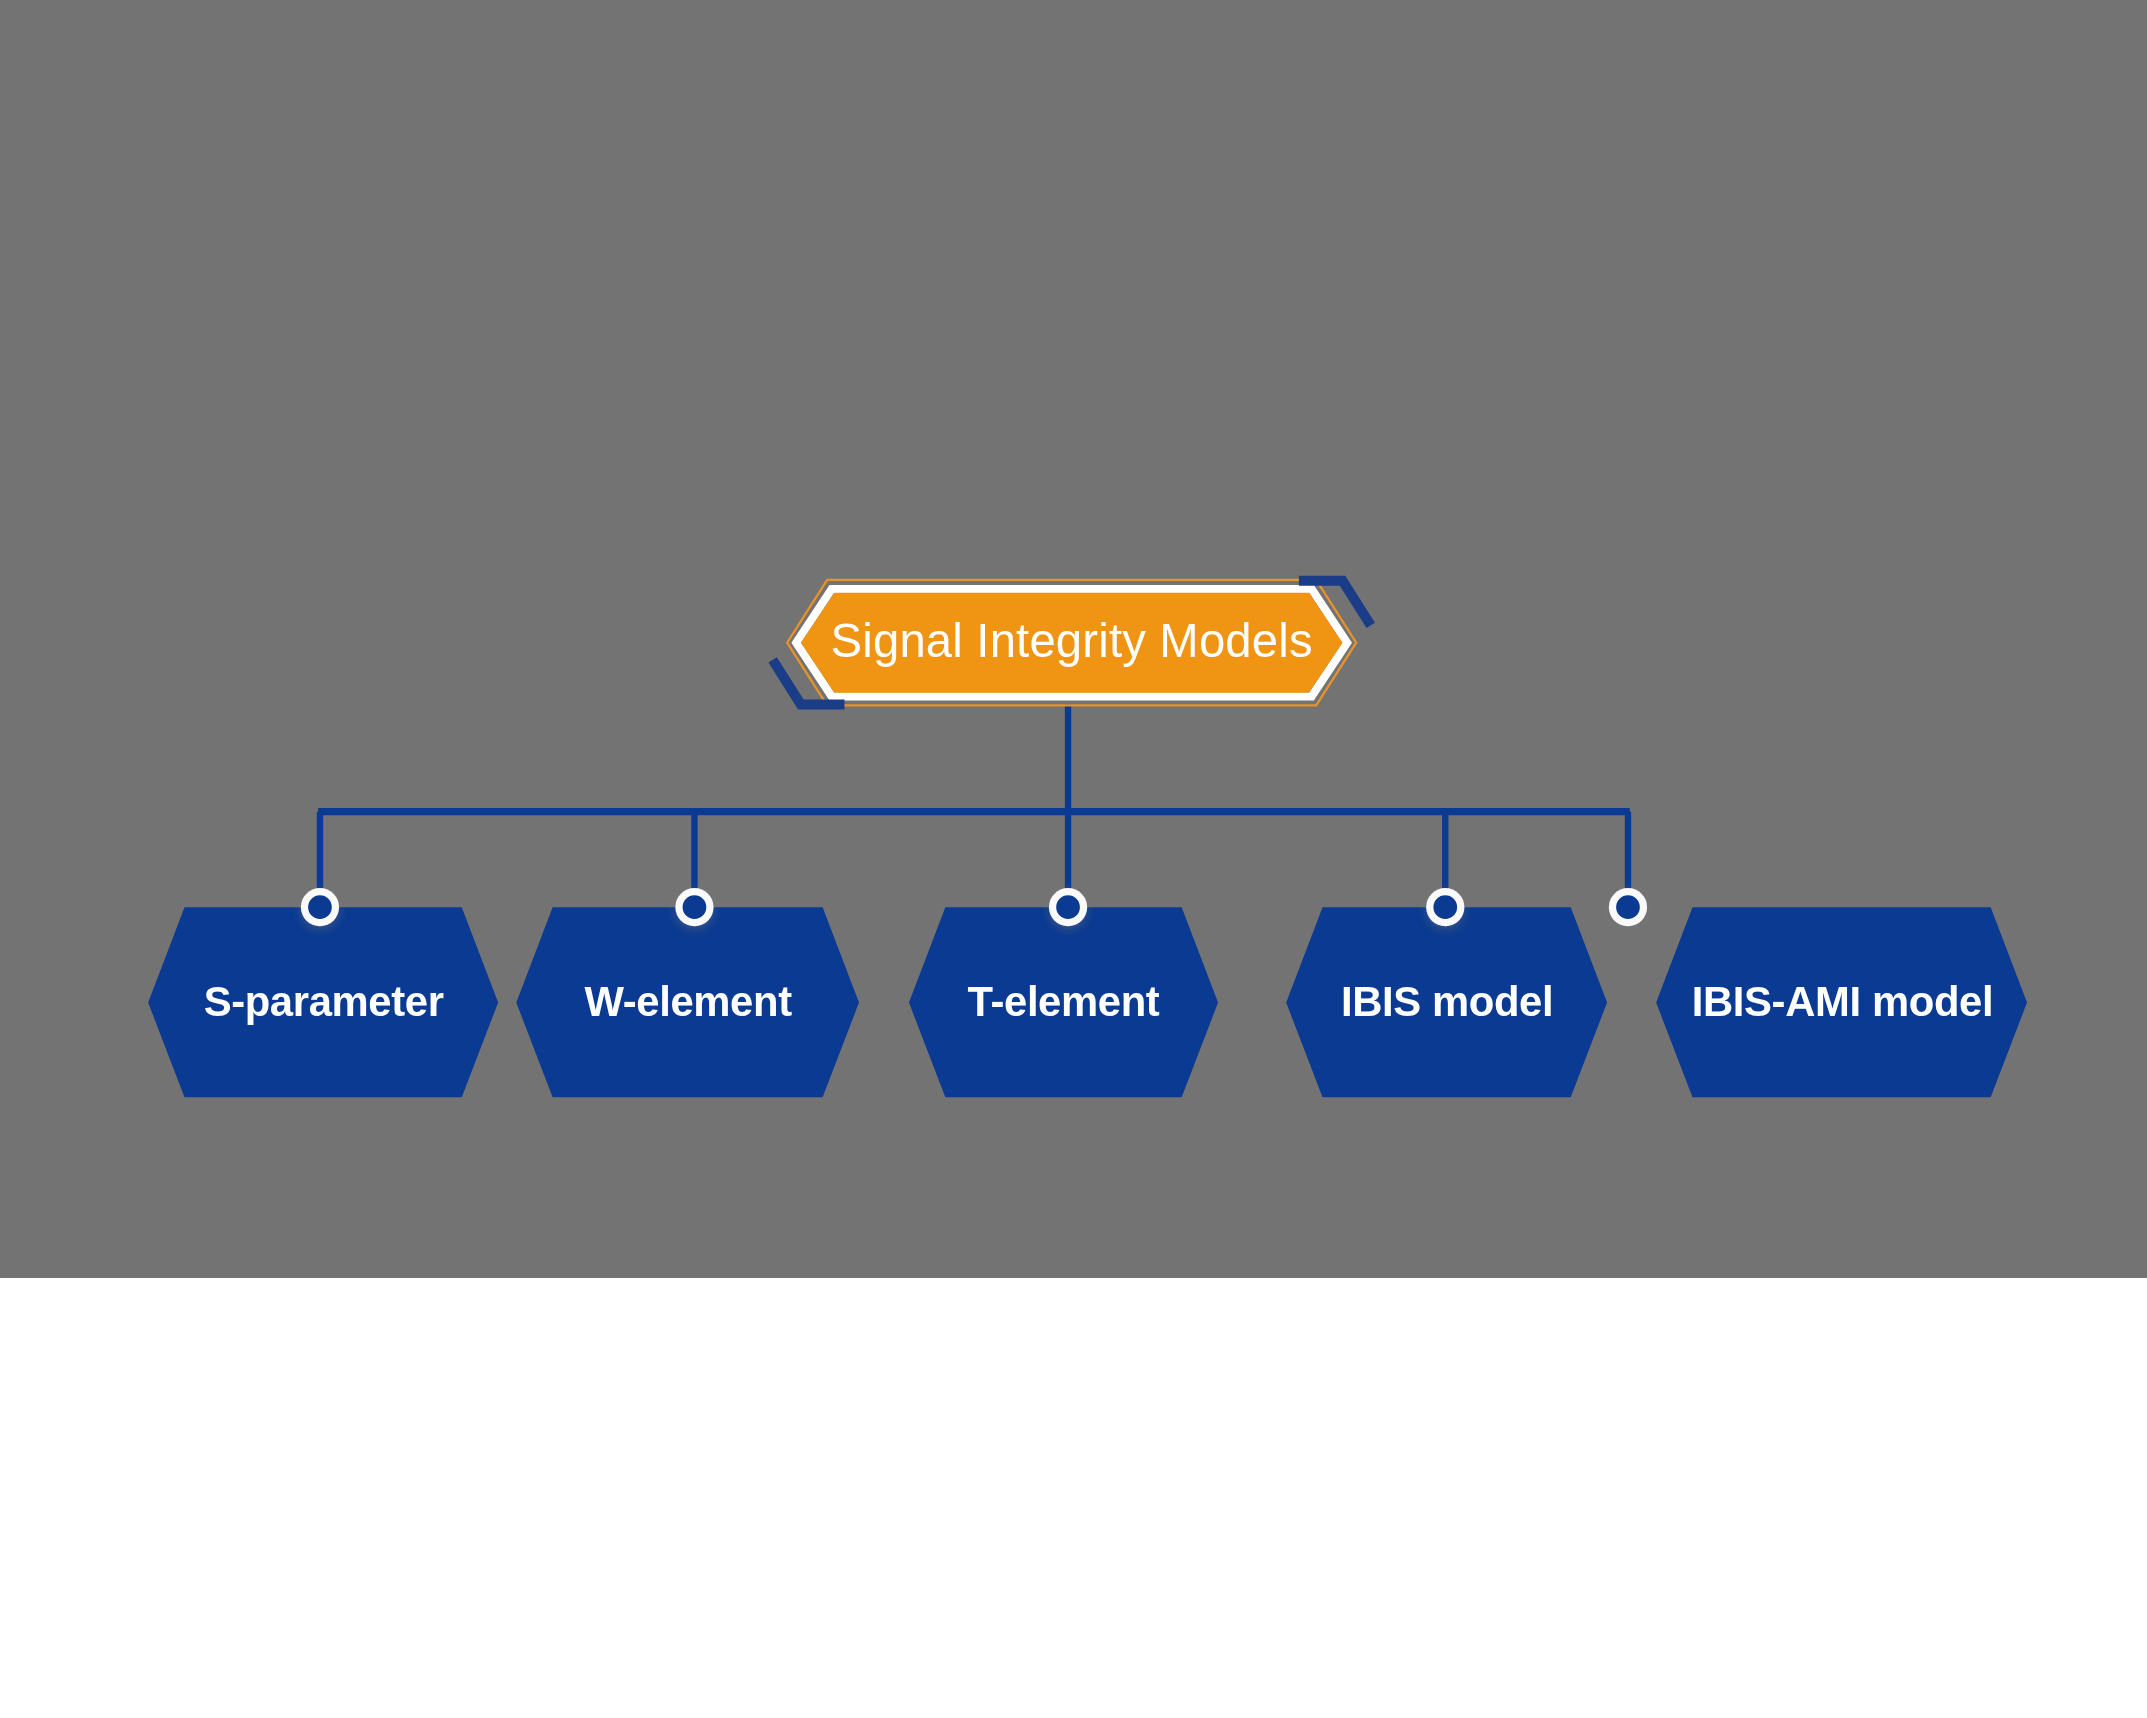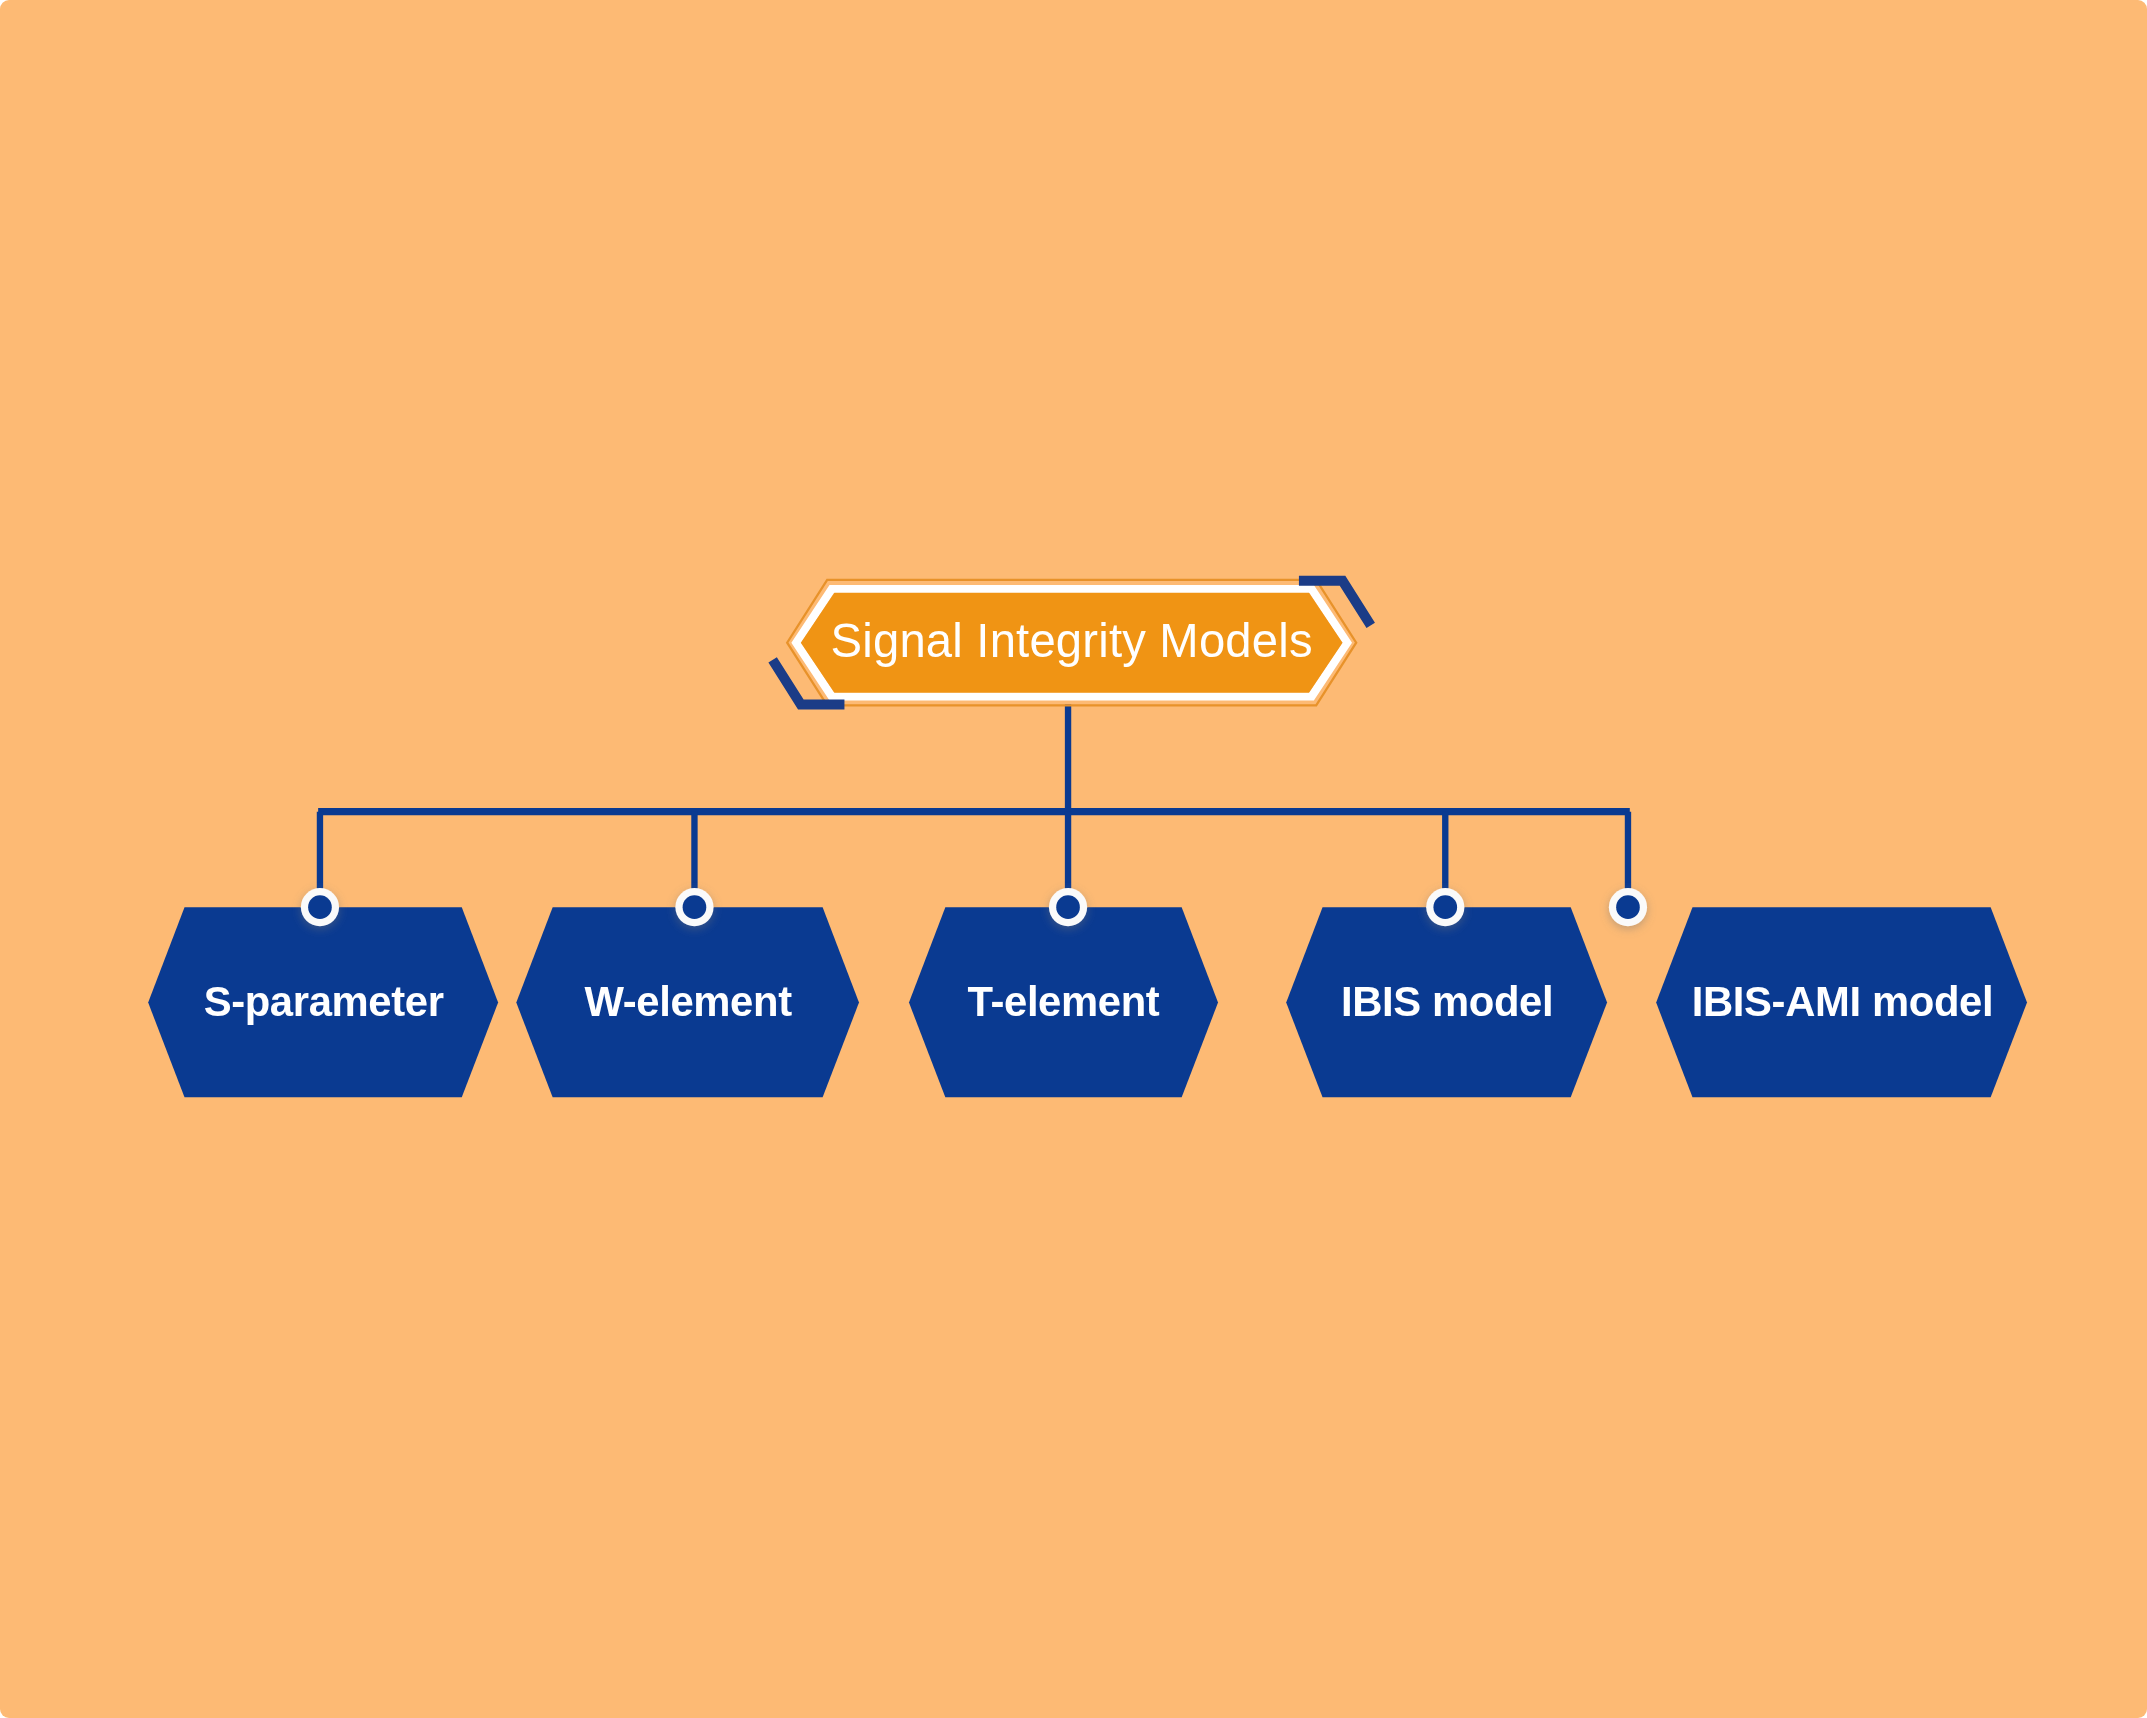--- a/index.html
+++ b/index.html
@@ -7,24 +7,23 @@
     margin: 0;
     padding: 0;
     background: #ffffff;
   }
   body {
     font-family: "Liberation Sans", sans-serif;
   }
   #canvas {
     position: relative;
     width: 2147px;
-    height: 1718px;
-    background: #fdba74;
+    height: 1278px;
+    background: #737373;
     overflow: hidden;
-    border-radius: 9px;
   }
   #diagram-svg {
     position: absolute;
     left: 0;
     top: 0;
     width: 2147px;
     height: 1718px;
     display: block;
   }
   .hex-label {

